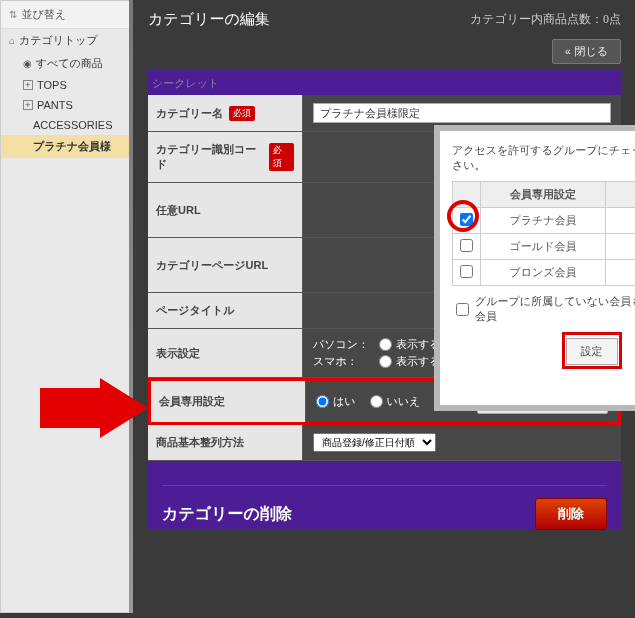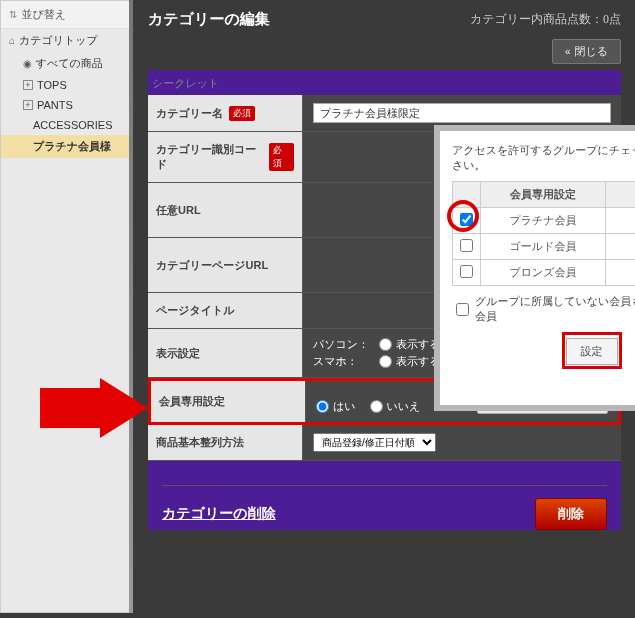--- a/index.html
+++ b/index.html
@@ -12,43 +12,43 @@
   .tree-item { padding: 4px 0 4px 8px; display: flex; align-items: center; white-space: nowrap; }
   .tree-item .ic { margin-right: 4px; font-size: 10px; color: #555; }
   .tree-child { padding-left: 22px; }
   .tree-child2 { padding-left: 32px; text-align: center; }
   .tree-sel { background: #f3dfa3; font-weight: bold; }
   .plus { display:inline-block; width:10px; height:10px; border:1px solid #888; font-size:9px; line-height:8px; text-align:center; margin-right:4px; color:#555;}
   .vbar { position:absolute; left:129px; top:0; width:4px; height:613px; background: linear-gradient(#777,#999); }
 
   .main { position: absolute; left: 134px; top: 0; right: 0; height: 613px; background: #3a3a3a; }
   .hdr { display:flex; justify-content:space-between; align-items:center; padding:10px 14px; color:#fff; }
-  .hdr h1 { font-size: 15px; font-weight: bold; }
+  .hdr h1 { font-size: 15px; font-weight: normal; }
   .hdr-r { font-size: 12px; color:#ccc;font-family:Liberation Serif, serif; }
   .close-btn { float:right; margin:0 14px 6px; padding:4px 12px; background:#555; color:#eee; font-size:11px; border:1px solid #777; cursor:pointer; border-radius:2px; display:flex; align-items:center;}
   .close-btn .chev { margin-right:4px; font-size:10px;}
   .clr { clear:both; }
 
   .panel { margin: 0 14px; background:#4c1d95; }
   .sec-label { color:#888; font-size:11px; padding: 6px 4px 4px; }
   .field-row { display:flex; border-bottom:1px solid #555; }
   .lbl-cell { width: 155px; background:#e6e6e6; color:#444; font-size:11px; font-weight:bold; padding:10px 8px; border-right:1px solid #555; display:flex; align-items:center; }
   .req { background:#c00; color:#fff; font-size:9px; padding:1px 4px; border-radius:2px; margin-left:6px; font-weight:normal;}
-  .val-cell { flex:1; background:#474747; padding:8px 10px; color:#fff; font-size:11px; display:flex; align-items:flex-end; }
+  .val-cell { flex:1; background:#474747; padding:8px 10px; color:#fff; font-size:11px; display:flex; align-items:center; }
   .txt { width:100%; padding:3px 6px; font-size:11px; border:1px solid #aaa; background:#fff; color:#333;}
 
   .hl-row { border:3px solid #e30000; }
   .radio-wrap { display:flex; align-items:center; margin-right:14px; font-size:11px; color:#fff;}
   .radio-wrap input { margin-right:4px;}
   .grp-btn { background:#e8e8e8; color:#555; font-size:11px; padding:4px 8px; border:1px solid #aaa; border-radius:2px; cursor:pointer; display:flex; align-items:center;}
   .grp-btn .ic { margin-right:3px; font-size:11px; color:#888;}
 
   .save-btn { margin: 16px auto 0; display:block; width:160px; padding:8px 0; background:linear-gradient(#6a6a6a,#4a4a4a); color:#fff; font-size:14px; border:1px solid #333; border-radius:3px; cursor:pointer;}
   .del-sec { margin: 24px 14px 0; display:flex; justify-content:space-between; align-items:center; padding-top:12px; border-top:1px solid #555;}
-  .del-sec h2 { color:#fff; font-size:14px; font-weight:bold;text-decoration:underline;}
+  .del-sec h2 { color:#fff; font-size:16px; font-weight:bold;}
   .del-btn { background:linear-gradient(#d40,#b20000); color:#fff; font-size:13px; padding:6px 22px; border:1px solid #800; border-radius:3px; cursor:pointer; font-weight:bold;}
 
   
   .popup { position:absolute; left:300px; top:125px; width:315px; background:#fff; border:6px solid #b8b8b8; z-index:10; padding: 12px 12px 36px;}
   .popup-txt { font-size:11px; color:#444; margin-bottom:8px;}
   .grp-table { width:100%; border-collapse:collapse; font-size:11px; color:#555;}
   .grp-table th, .grp-table td { border:1px solid #ccc; padding:5px 6px; text-align:center;}
   .grp-table th { background:#eee;}
   .grp-table td.chk { width:28px;}
   .red-circle { position:absolute; width:32px; height:32px; border:4px solid #d00; border-radius:50%;}

